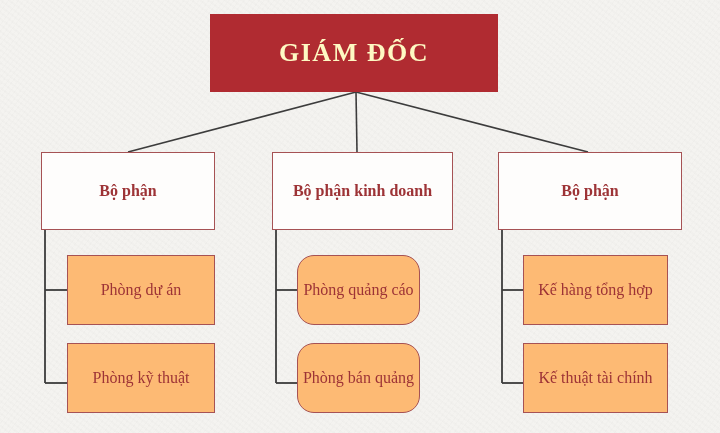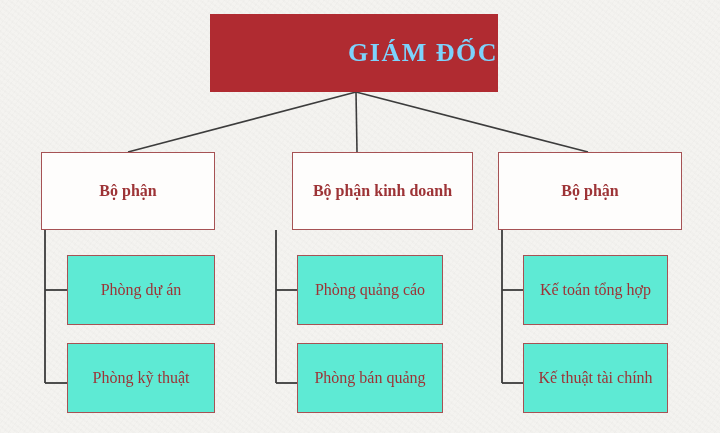--- a/index.html
+++ b/index.html
@@ -39,52 +39,51 @@
     align-items: center;
     justify-content: center;
     text-align: center;
   }
   .root-box {
     left: 210px;
     top: 14px;
     width: 288px;
     height: 78px;
     background: var(--accent, #b02b31);
-    color: #7dd3fc;
+    color: #fef9c3;
     font-size: 26px;
     font-weight: bold;
     letter-spacing: 1.5px;
-    align-items: flex-end;
   }
   .dept-box {
     top: 152px;
     height: 78px;
     background: #fefdfc;
     border: 1px solid var(--box-border, #a65254);
     color: var(--text-red, #9d3336);
     font-size: 16px;
     font-weight: bold;
     line-height: 1.35;
   }
   .dept-0 { left: 41px;  width: 174px; }
-  .dept-1 { left: 272px; width: 181px; margin-left: 20px; }
+  .dept-1 { left: 272px; width: 181px; }
   .dept-2 { left: 498px; width: 184px; }
   .unit-box {
     height: 70px;
-    background: #5eead4;
+    background: #fdba74;
     border: 1px solid var(--box-border, #a65254);
     color: var(--text-red, #9d3336);
     font-size: 16px;
     font-weight: normal;
     text-align: right;
   }
   .row-0 { top: 255px; }
   .row-1 { top: 343px; }
   .col-0 { left: 67px;  width: 148px; }
-  .col-1 { left: 297px; width: 146px; }
+  .col-1 { left: 297px; width: 123px; border-radius: 17px; }
   .col-2 { left: 523px; width: 145px; }
 </style>
 </head>
 <body>
 
 <div class="stage">
 
   <svg class="connectors" viewBox="0 0 720 433" xmlns="http://www.w3.org/2000/svg">
 
     <line x1="356" y1="92" x2="128" y2="152" stroke="var(--line)" stroke-width="1.6"></line>
@@ -126,19 +125,19 @@
   </div>
 
   <div class="box unit-box row-0 col-1">
     <span>Phòng quảng cáo</span>
   </div>
   <div class="box unit-box row-1 col-1">
     <span>Phòng bán quảng</span>
   </div>
 
   <div class="box unit-box row-0 col-2">
-    <span>Kế toán tổng hợp</span>
+    <span>Kế hàng tổng hợp</span>
   </div>
   <div class="box unit-box row-1 col-2">
     <span>Kế thuật tài chính</span>
   </div>
 
 </div>
 
 </body></html>

